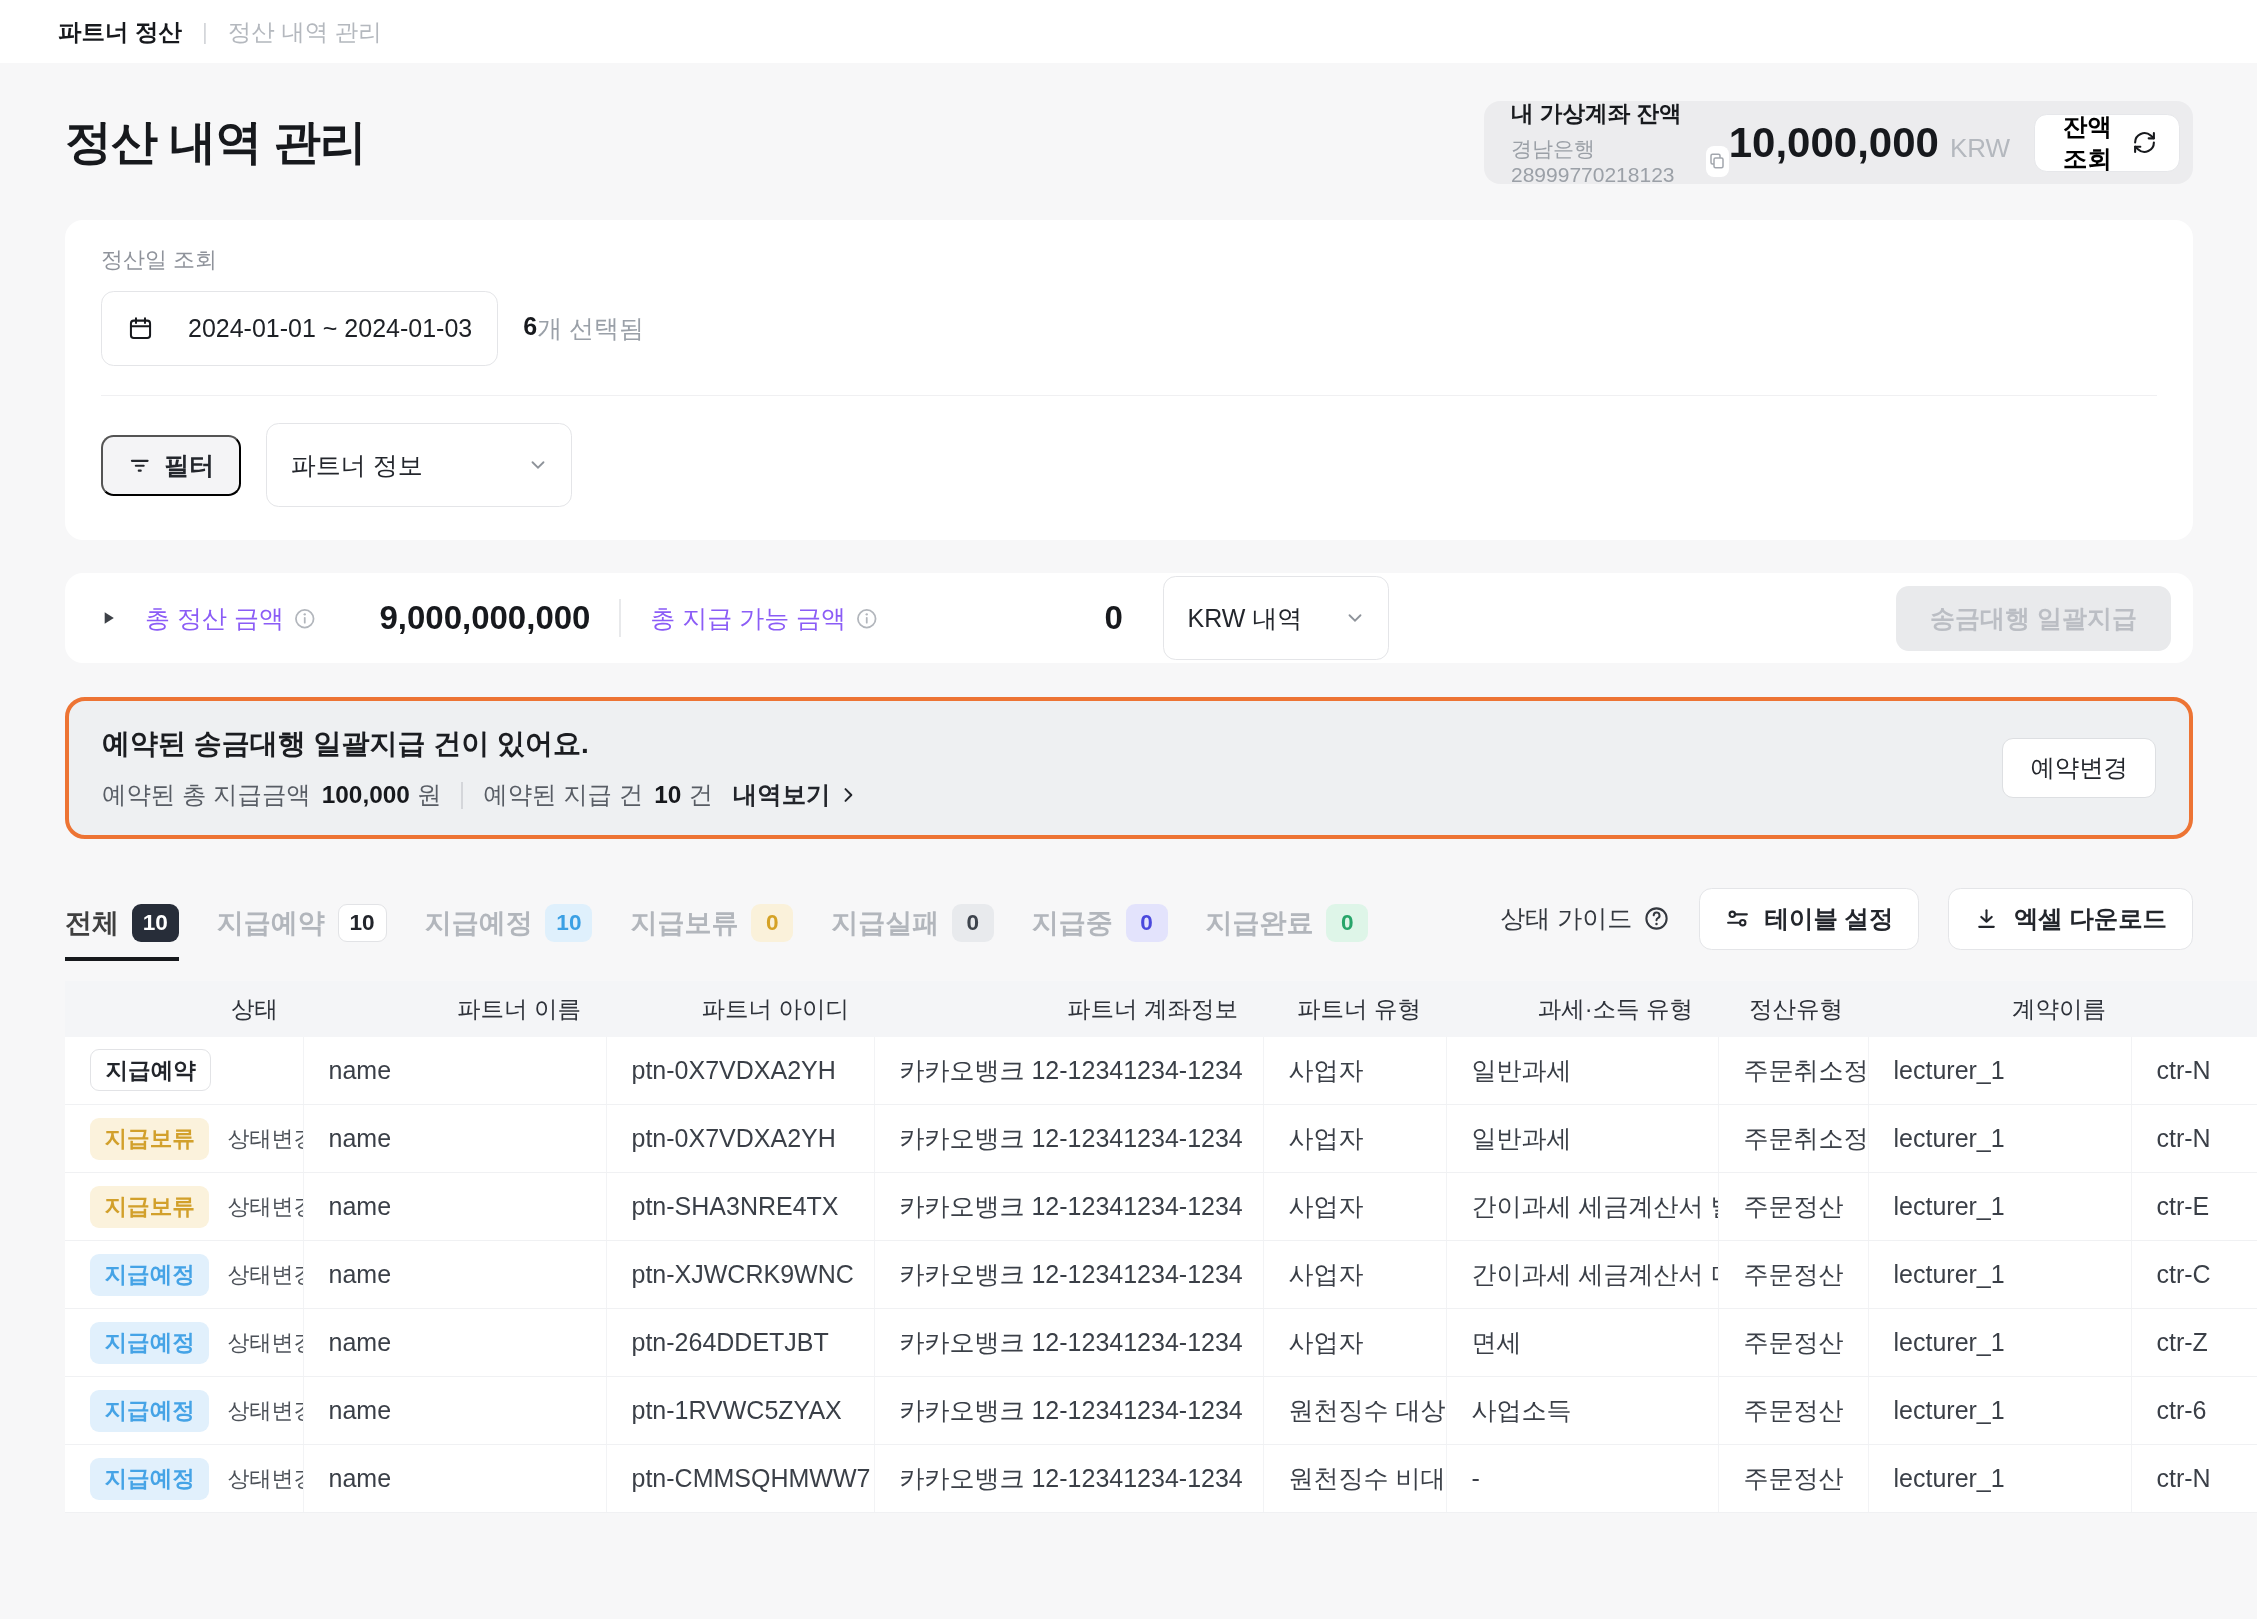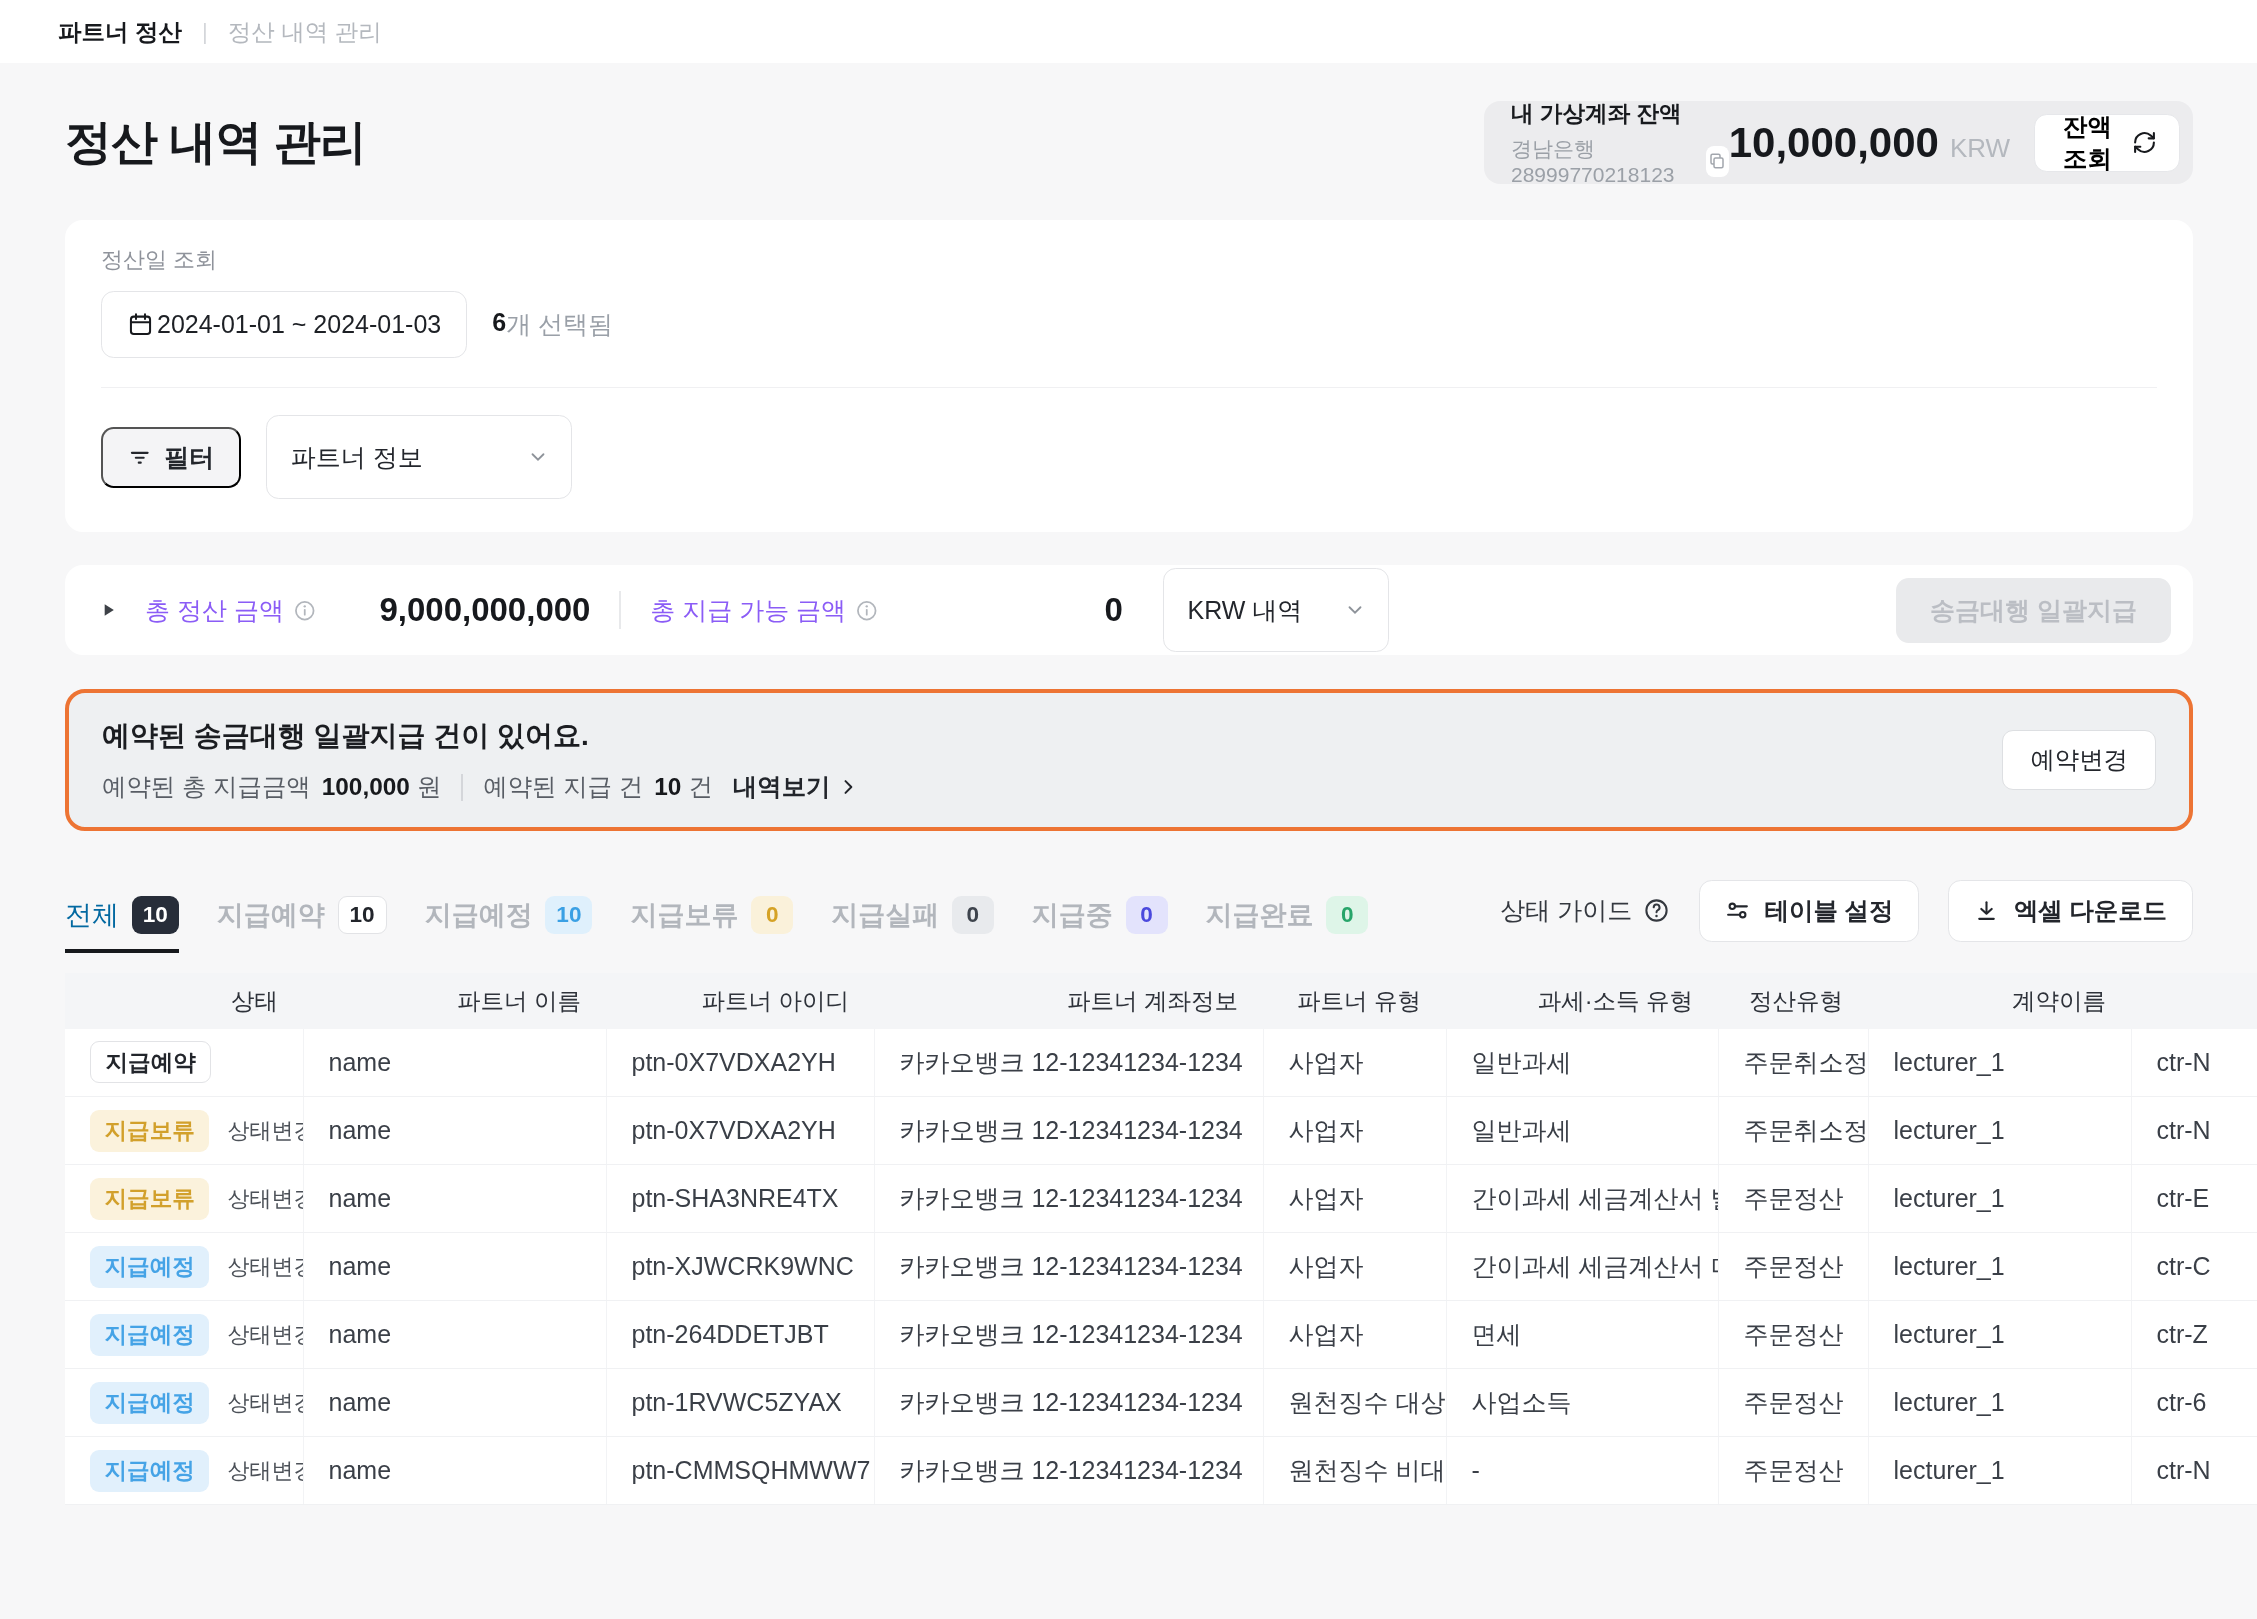--- a/index.html
+++ b/index.html
@@ -27,22 +27,22 @@
   .balance-amt-wrap { margin-left:auto; display:flex; align-items:baseline; margin-right:23.5px; }
   .balance-amount { font-size:42px; font-weight:700; }
   .balance-krw { font-size:26px; color:#b4b8be; font-weight:500; margin-left:11px; }
   .balance-refresh { background:#fff; border:0.9px solid #e6e7ea; border-radius:12.7px; height:58px;
     padding:0 22px; display:flex; align-items:center; gap:14px; font-size:24.4px; font-weight:600; cursor:pointer; }
 
   
   .filter-card { background:#fff; border-radius:18px; margin:36px 65px 0; padding:25px 36px 0; }
   .filter-label { font-size:22px; color:#8f939b; }
   .date-row { display:flex; align-items:center; gap:25px; margin-top:16.3px; padding-bottom:29px; }
-  .date-btn { height:67px; border:1.4px solid #e4e5e8; border-radius:12.7px; background:#fff;
-    display:flex; align-items:center; gap:3px; padding:15px 25px; font-size:25px; font-weight:500; color:#1d2025; cursor:pointer; }
+  .date-btn { height:75px; border:1.4px solid #e4e5e8; border-radius:12.7px; background:#fff;
+    display:flex; align-items:center; gap:34px; padding:15px 25px; font-size:25px; font-weight:500; color:#1d2025; cursor:pointer; }
   .sel-count { font-size:25px; display:flex; }
   .sel-num { font-weight:700; color:#17191d; }
   .sel-suffix { color:#9aa0a8; }
   .filter-row { border-top:1.4px solid #f0f0f2; display:flex; align-items:center; gap:25px; padding:27px 0 33px; }
   .filter-btn { height:61px; background:#f4f4f6; border-radius:12.7px; display:flex; align-items:center;
     gap:12.7px; padding:0 25px; font-size:25px; font-weight:600; color:#23262c; cursor:pointer; }
   .dropdown { height:84px; border:1.4px solid #e4e5e8; border-radius:12.7px; background:#fff;
     display:flex; align-items:center; justify-content:space-between; padding:0 22px 0 23.5px; font-size:25px; color:#23262c; cursor:pointer; }
   .dd-partner-info { width:306px; }
   .dd-partner-select { width:463px; }
@@ -70,21 +70,21 @@
   .btn-reserve { background:#fff; border:1.4px solid #dddfe2; border-radius:11px; height:60px;
     padding:0 27px; font-size:24.4px; font-weight:500; color:#23262c; display:flex; align-items:center; cursor:pointer; }
 
   
   .tabs-row { margin:49px 65px 0; display:flex; align-items:flex-end; justify-content:space-between; }
   .tabs { display:flex; gap:38px; }
   .tab { display:flex; align-items:center; gap:12.7px; padding-bottom:14.5px; font-size:27px;
     border-bottom:4.5px solid transparent; cursor:pointer; }
   .tab .tab-label { color:#b2b6bc; font-weight:600; }
   .tab.active { border-bottom-color:#17191d; }
-  .tab.active .tab-label { color:#0369a1; font-weight:400; }
+  .tab.active .tab-label { color:#404040; font-weight:700; }
   .tab-badge { height:38px; min-width:42px; padding:0 11px; border-radius:9px; display:flex;
     align-items:center; justify-content:center; font-size:22.6px; font-weight:700; }
   .b-dark { background:#272d39; color:#fff; }
   .b-white { background:#fff; border:1.4px solid #e2e3e6; color:#22252b; }
   .b-blue { background:#dff0fc; color:#3ba0e4; }
   .b-amber { background:#faf1da; color:#d5a226; }
   .b-gray { background:#e8eaed; color:#3e444d; }
   .b-purple { background:#e3e3fc; color:#4b49dd; }
   .b-green { background:#def5e8; color:#27a56a; }
   .toolbar { display:flex; align-items:center; gap:29px; padding-bottom:11px; }

